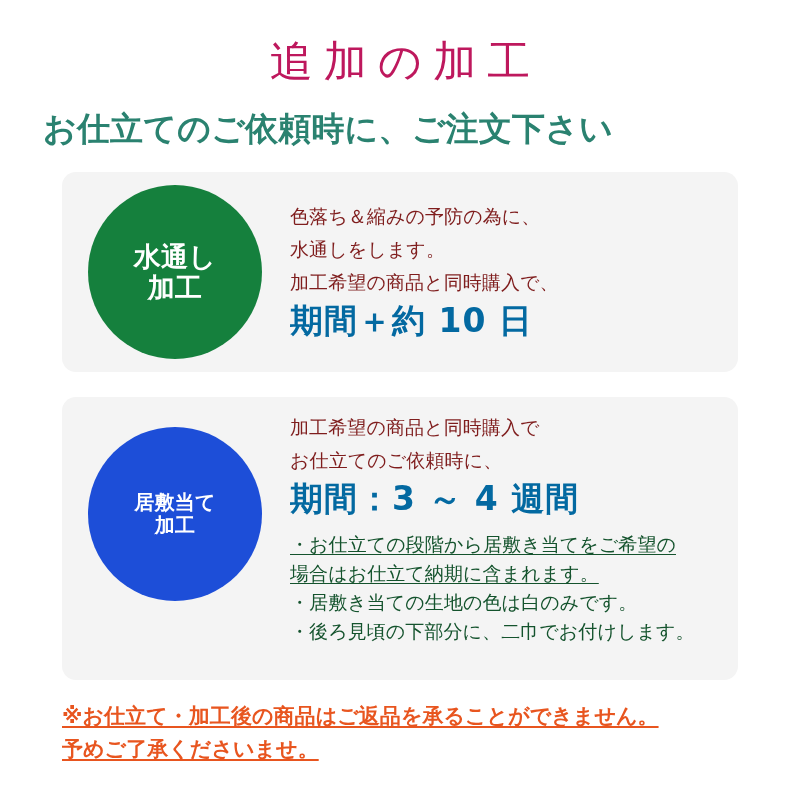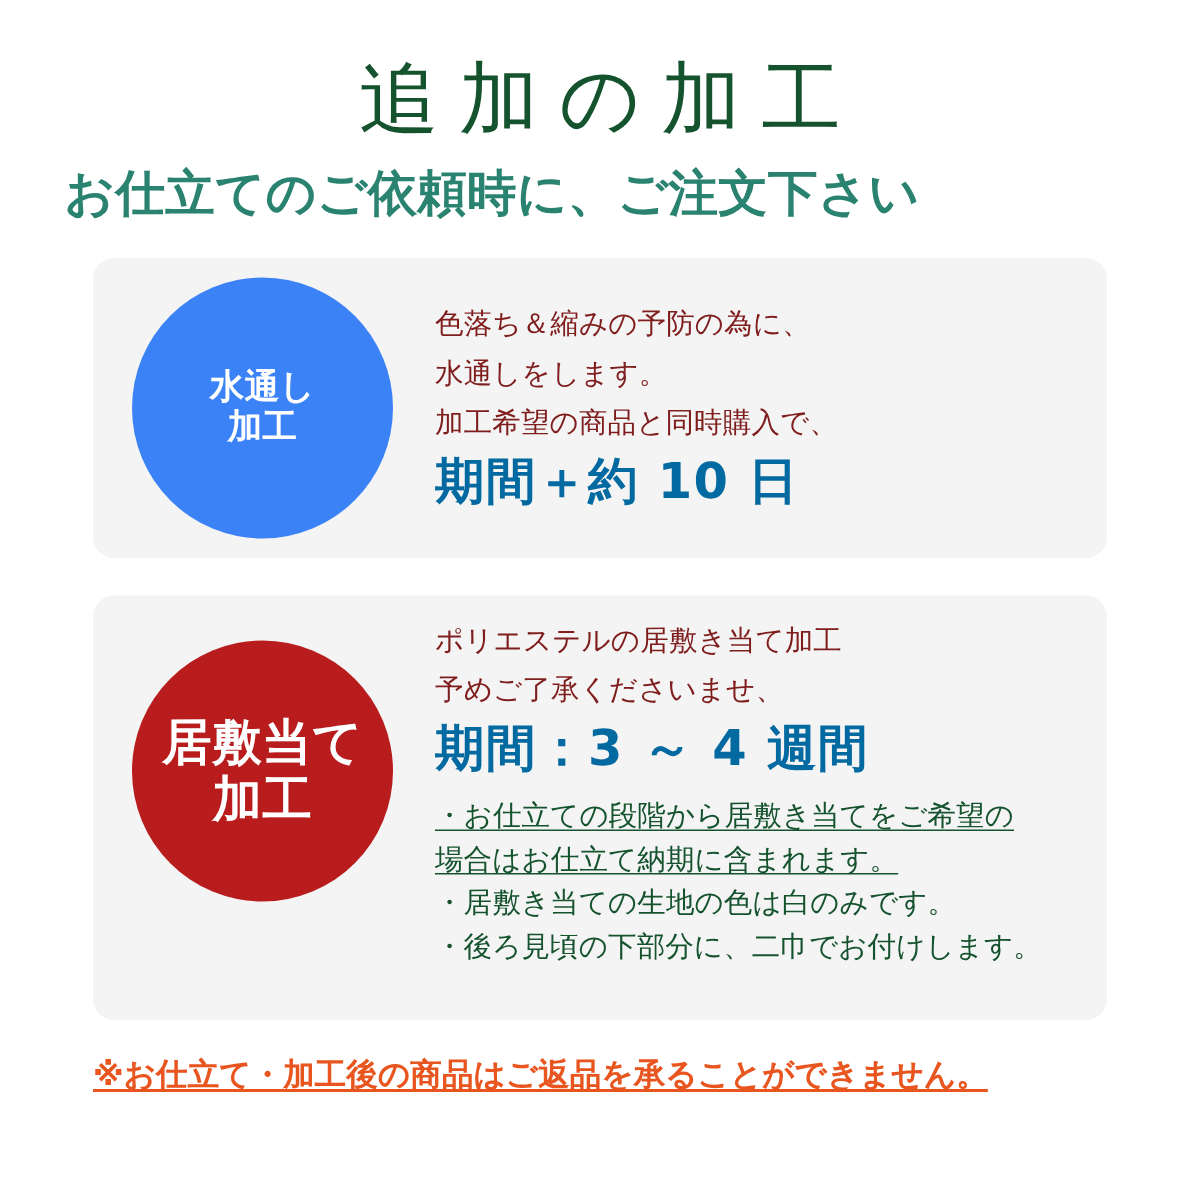--- a/index.html
+++ b/index.html
@@ -22,26 +22,26 @@
     box-sizing: border-box;
   }
 
   
   .page-title {
     position: absolute;
     top: 38px;
     left: 0;
     width: 800px;
     text-align: center;
-    font-size: 53px;
+    font-size: 43px;
     line-height: 1.1;
     font-weight: 400;
     letter-spacing: 0.26em;
     text-indent: 0.26em;
-    color: #14532d;
+    color: #be185d;
     white-space: nowrap;
   }
 
   .page-subtitle {
     position: absolute;
     top: 110px;
     left: 0;
     width: 656px;
     text-align: center;
     font-size: 33px;
@@ -76,30 +76,30 @@
     text-align: center;
     line-height: 1.16;
     letter-spacing: 0.01em;
     white-space: nowrap;
   }
   .badge-mizutoshi {
     left: 26px;
     top: 13px;
     width: 174px;
     height: 174px;
-    background: #3b82f6;
-    font-size: 23px;
+    background: #15803d;
+    font-size: 27px;
   }
   .badge-ishikiate {
     left: 26px;
     top: 30px;
     width: 174px;
     height: 174px;
-    background: #b91c1c;
-    font-size: 33px;
+    background: #1d4ed8;
+    font-size: 20px;
   }
   .badge-line { display: block; }
 
   .card-body {
     position: absolute;
     left: 228px;
     right: 10px;
     top: 0;
   }
 
@@ -185,31 +185,32 @@
   </div>
 
   <div class="card card-ishikiate">
 
     <div class="badge badge-ishikiate">
       <span class="badge-line">居敷当て</span>
       <span class="badge-line">加工</span>
     </div>
 
     <div class="card-body body-ishikiate">
-      <div class="desc-line">ポリエステルの居敷き当て加工</div>
-      <div class="desc-line">予めご了承くださいませ、</div>
+      <div class="desc-line">加工希望の商品と同時購入で</div>
+      <div class="desc-line">お仕立てのご依頼時に、</div>
       <div class="highlight">期間：3 ～ 4 週間</div>
 
       <div class="notes">
         <div class="note-line underline">・お仕立ての段階から居敷き当てをご希望の</div>
         <div class="note-line underline">場合はお仕立て納期に含まれます。</div>
         <div class="note-line">・居敷き当ての生地の色は白のみです。</div>
         <div class="note-line">・後ろ見頃の下部分に、二巾でお付けします。</div>
       </div>
     </div>
 
   </div>
 
   <div class="notice">
     <div class="notice-line">※お仕立て・加工後の商品はご返品を承ることができません。</div>
+    <div class="notice-line">予めご了承くださいませ。</div>
   </div>
 
 </div>
 
 </body></html>

